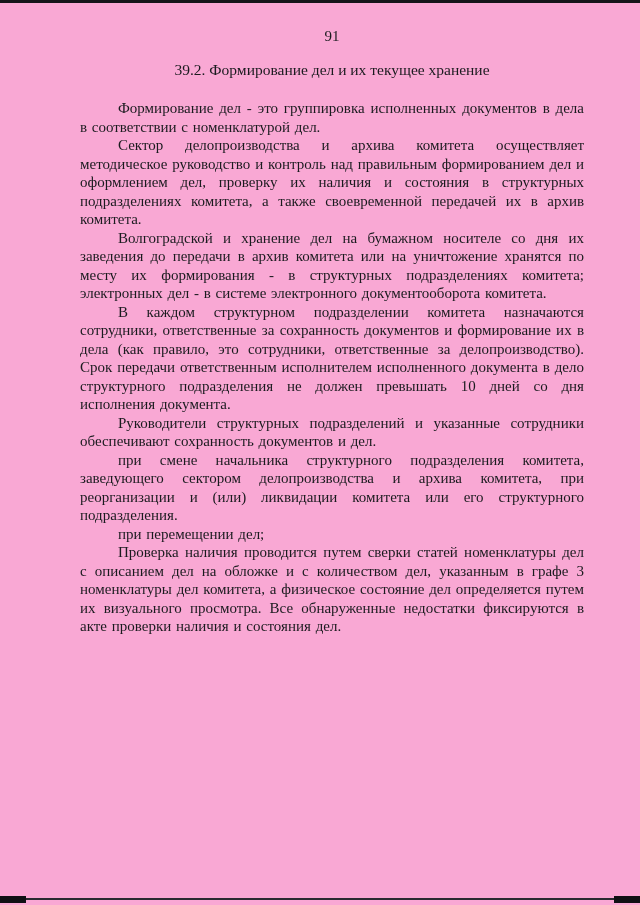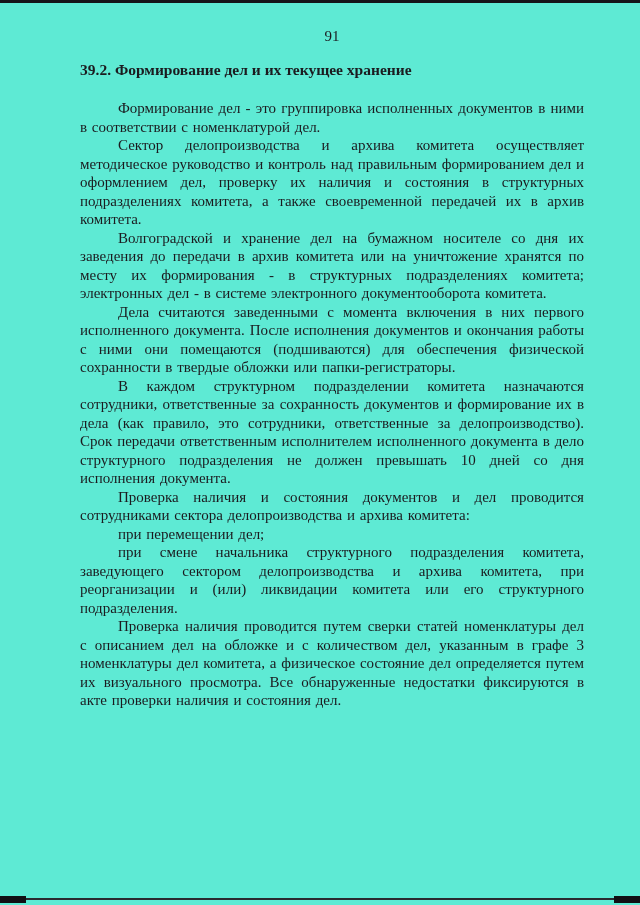--- a/index.html
+++ b/index.html
@@ -4,21 +4,21 @@
 <style>
   html, body {
     margin: 0;
     padding: 0;
     background: #ffffff;
   }
   .page {
     position: relative;
     width: 640px;
     height: 905px;
-    background: #5eead4;
+    background: #f9a8d4;
     font-family: "Liberation Serif", serif;
     color: #1b1b1f;
     overflow: hidden;
     box-sizing: border-box;
   }
   .scan-edge-top {
     position: absolute;
     top: 0;
     left: 0;
     width: 100%;
@@ -56,21 +56,22 @@
     width: 100%;
     box-sizing: border-box;
     padding: 28px 56px 0 80px;
   }
   .page-number {
     text-align: center;
     font-size: 15px;
     margin: 0 0 16px 0;
   }
   .heading {
-    font-weight: bold;
+    text-align: center;
+    font-weight: normal;
     font-size: 15.5px;
     margin: 0 0 20px 0;
   }
   .paragraphs .para {
     margin: 0;
     font-size: 15px;
     line-height: 18.5px;
     text-align: justify;
     text-indent: 38px;
     word-spacing: 1px;
@@ -79,28 +80,27 @@
 </head>
 <body>
 
 <div class="page">
   <div class="scan-edge-top"></div>
 
   <div class="content">
     <p class="page-number">91</p>
     <p class="heading">39.2. Формирование дел и их текущее хранение</p>
     <div class="paragraphs">
-        <p class="para">Формирование дел - это группировка исполненных документов в ними в соответствии с номенклатурой дел.</p>
+        <p class="para">Формирование дел - это группировка исполненных документов в дела в соответствии с номенклатурой дел.</p>
         <p class="para">Сектор делопроизводства и архива комитета осуществляет методическое руководство и контроль над правильным формированием дел и оформлением дел, проверку их наличия и состояния в структурных подразделениях комитета, а также своевременной передачей их в архив комитета.</p>
         <p class="para">Волгоградской и хранение дел на бумажном носителе со дня их заведения до передачи в архив комитета или на уничтожение хранятся по месту их формирования - в структурных подразделениях комитета; электронных дел - в системе электронного документооборота комитета.</p>
-        <p class="para">Дела считаются заведенными с момента включения в них первого исполненного документа. После исполнения документов и окончания работы с ними они помещаются (подшиваются) для обеспечения физической сохранности в твердые обложки или папки-регистраторы.</p>
         <p class="para">В каждом структурном подразделении комитета назначаются сотрудники, ответственные за сохранность документов и формирование их в дела (как правило, это сотрудники, ответственные за делопроизводство). Срок передачи ответственным исполнителем исполненного документа в дело структурного подразделения не должен превышать 10 дней со дня исполнения документа.</p>
-        <p class="para">Проверка наличия и состояния документов и дел проводится сотрудниками сектора делопроизводства и архива комитета:</p>
+        <p class="para">Руководители структурных подразделений и указанные сотрудники обеспечивают сохранность документов и дел.</p>
+        <p class="para">при смене начальника структурного подразделения комитета, заведующего сектором делопроизводства и архива комитета, при реорганизации и (или) ликвидации комитета или его структурного подразделения.</p>
         <p class="para">при перемещении дел;</p>
-        <p class="para">при смене начальника структурного подразделения комитета, заведующего сектором делопроизводства и архива комитета, при реорганизации и (или) ликвидации комитета или его структурного подразделения.</p>
         <p class="para">Проверка наличия проводится путем сверки статей номенклатуры дел с описанием дел на обложке и с количеством дел, указанным в графе 3 номенклатуры дел комитета, а физическое состояние дел определяется путем их визуального просмотра. Все обнаруженные недостатки фиксируются в акте проверки наличия и состояния дел.</p>
       </div>
   </div>
 
   <div class="scan-edge-bottom"></div>
   <div class="scan-corner-left"></div>
   <div class="scan-corner-right"></div>
 </div>
 
 </body></html>

